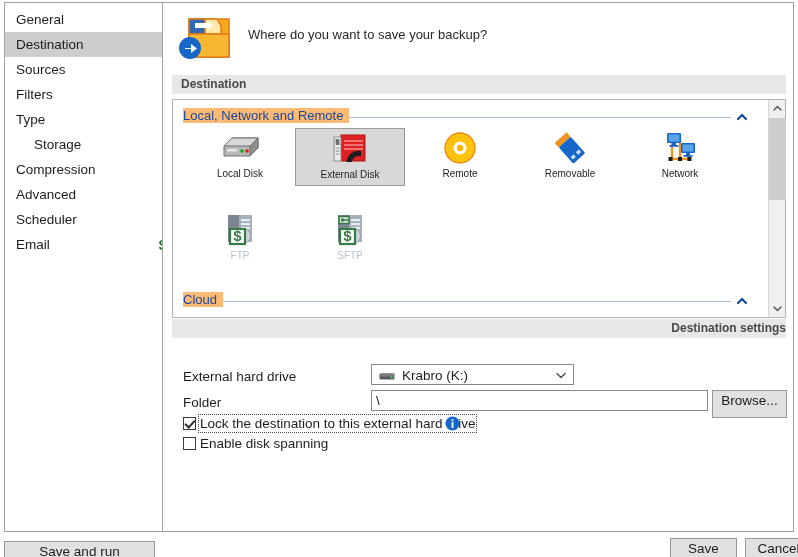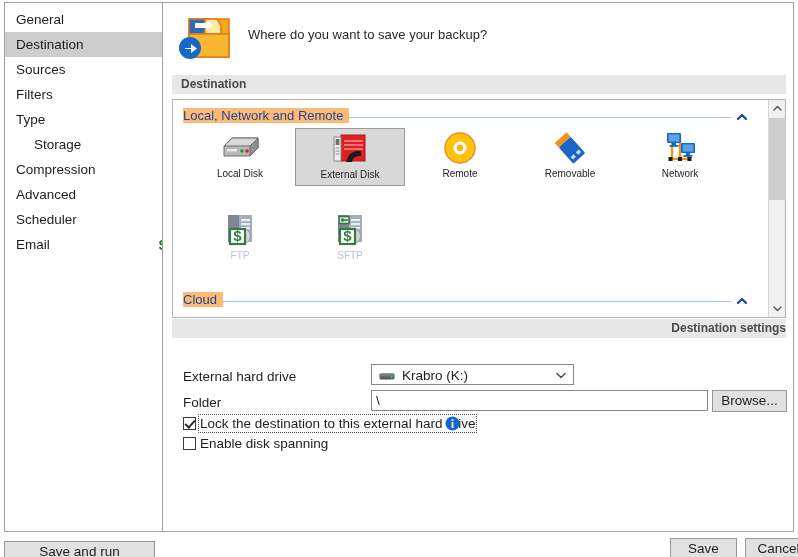--- a/index.html
+++ b/index.html
@@ -239,21 +239,21 @@
     font-family: "Liberation Sans", sans-serif;
     font-size: 13.5px;
     color: #1d1d1d;
     padding: 0 4px;
     outline: none;
   }
 
   #browse-btn {
     position: absolute;
     left: 549px; top: 387px;
-    width: 75px; height: 22px;
+    width: 75px; height: 28px;
     background: #e1e1e1;
     border: 1px solid #989898;
     box-sizing: border-box;
     font-family: "Liberation Sans", sans-serif;
     font-size: 13.5px;
     color: #1d1d1d;
     line-height: 19px;
     text-align: center;
     cursor: default;
   }

